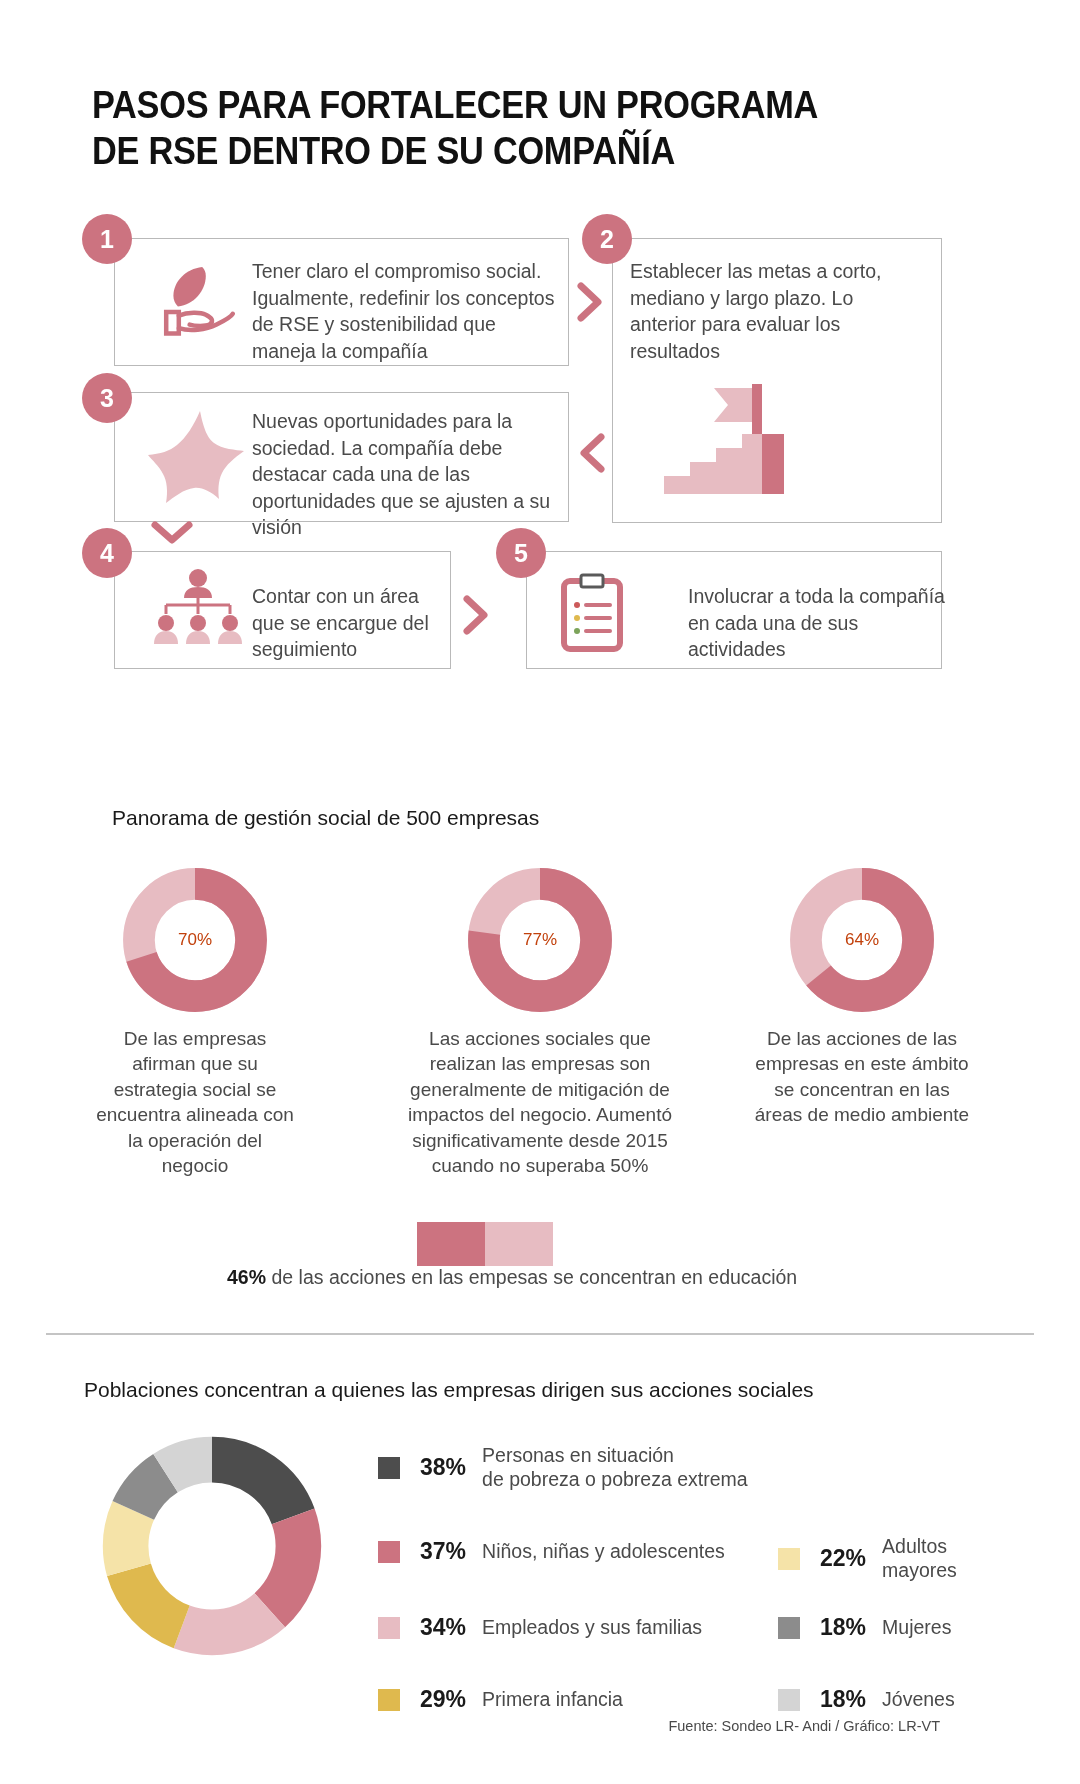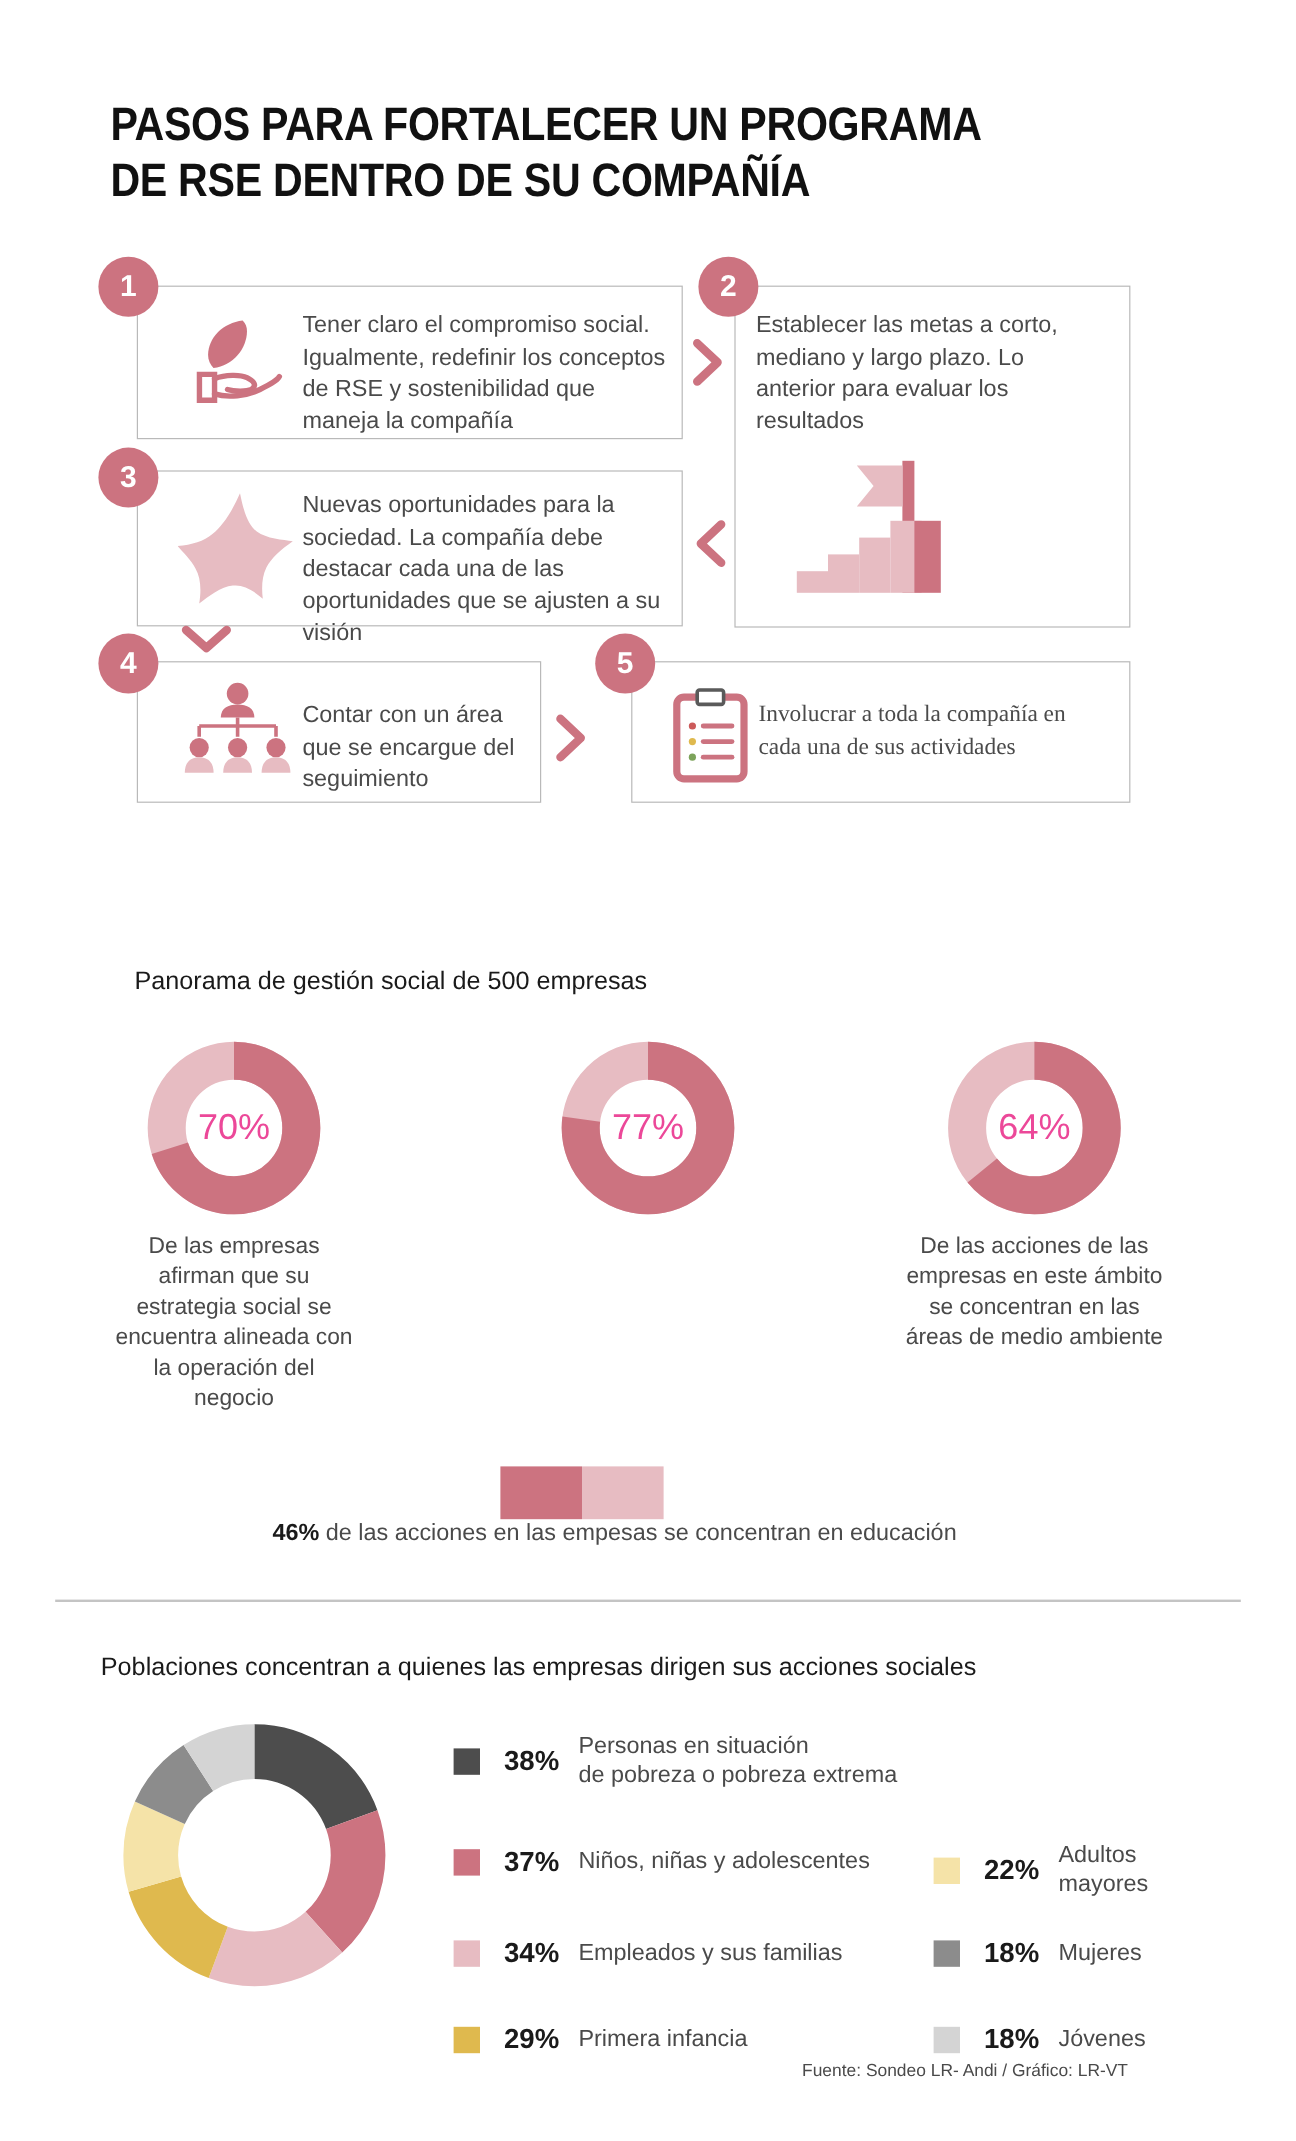--- a/index.html
+++ b/index.html
@@ -71,21 +71,21 @@
   .donut-caption {
     font-size: 19px;
     line-height: 1.34;
     color: #4a4a4a;
     margin-top: 12px;
   }
   .donut-center-label {
     position: absolute;
     left: 0; top: 0; width: 100%; height: 100%;
     display: flex; align-items: center; justify-content: center;
-    font-size: 30px; color: #ec4899;
+    font-size: 17px; color: #c2410c;
   }
 
   .edu-row { position: absolute; display: flex; align-items: center; flex-direction: column; }
   .edu-bar { display: flex; }
   .edu-seg { width: 68px; height: 44px; }
   .edu-text { margin-left: 55px; font-size: 19.5px; color: #4a4a4a; white-space: nowrap; }
   .edu-text b { color: #1a1a1a; font-weight: bold; }
 
   .divider {
     position: absolute;
@@ -205,21 +205,21 @@
         <rect x="8" y="8" width="56" height="68" rx="6" fill="none" stroke="#cc7380" stroke-width="6"></rect>
         <rect x="25" y="2" width="22" height="12" rx="2" fill="#ffffff" stroke="#5a5a5a" stroke-width="3"></rect>
         <circle cx="21" cy="32" r="3" fill="#cc5a5a"></circle>
         <line x1="30" y1="32" x2="54" y2="32" stroke="#cc7380" stroke-width="4" stroke-linecap="round"></line>
         <circle cx="21" cy="45" r="3" fill="#dfb94e"></circle>
         <line x1="30" y1="45" x2="54" y2="45" stroke="#cc7380" stroke-width="4" stroke-linecap="round"></line>
         <circle cx="21" cy="58" r="3" fill="#7ca35a"></circle>
         <line x1="30" y1="58" x2="54" y2="58" stroke="#cc7380" stroke-width="4" stroke-linecap="round"></line>
       </svg>
     </div>
-    <div class="step-text" style="left:632px; top:583px; width:262px;font-family:Liberation Serif, serif;">Involucrar a toda la compañía en cada una de sus actividades</div>
+    <div class="step-text" style="left:688px; top:583px; width:262px;">Involucrar a toda la compañía en cada una de sus actividades</div>
   </div>
 
   <div class="section-head" style="left:112px; top:806px;">Panorama de gestión social de 500 empresas</div>
 
   <div class="donut-col" style="left:45px; top:866px;">
     <div style="position:relative; width:148px; height:148px; margin:0 auto;">
       <svg viewBox="0 0 42 42" width="148" height="148" style="transform:rotate(-90deg);">
         <circle cx="21" cy="21" r="15.9155" fill="none" stroke="#e7bcc2" stroke-width="9"></circle>
         <circle cx="21" cy="21" r="15.9155" fill="none" stroke="#cc7380" stroke-width="9" stroke-dasharray="70 30" stroke-dashoffset="0"></circle>
       </svg>
@@ -229,20 +229,21 @@
   </div>
 
   <div class="donut-col" style="left:390px; top:866px;">
     <div style="position:relative; width:148px; height:148px; margin:0 auto;">
       <svg viewBox="0 0 42 42" width="148" height="148" style="transform:rotate(-90deg);">
         <circle cx="21" cy="21" r="15.9155" fill="none" stroke="#e7bcc2" stroke-width="9"></circle>
         <circle cx="21" cy="21" r="15.9155" fill="none" stroke="#cc7380" stroke-width="9" stroke-dasharray="77 23" stroke-dashoffset="0"></circle>
       </svg>
       <div class="donut-center-label">77%</div>
     </div>
+    <div class="donut-caption" style="width:265px; margin-left:auto; margin-right:auto;">Las acciones sociales que realizan las empresas son generalmente de mitigación de impactos del negocio. Aumentó significativamente desde 2015 cuando no superaba 50%</div>
   </div>
 
   <div class="donut-col" style="left:712px; top:866px;">
     <div style="position:relative; width:148px; height:148px; margin:0 auto;">
       <svg viewBox="0 0 42 42" width="148" height="148" style="transform:rotate(-90deg);">
         <circle cx="21" cy="21" r="15.9155" fill="none" stroke="#e7bcc2" stroke-width="9"></circle>
         <circle cx="21" cy="21" r="15.9155" fill="none" stroke="#cc7380" stroke-width="9" stroke-dasharray="64 36" stroke-dashoffset="0"></circle>
       </svg>
       <div class="donut-center-label">64%</div>
     </div>

